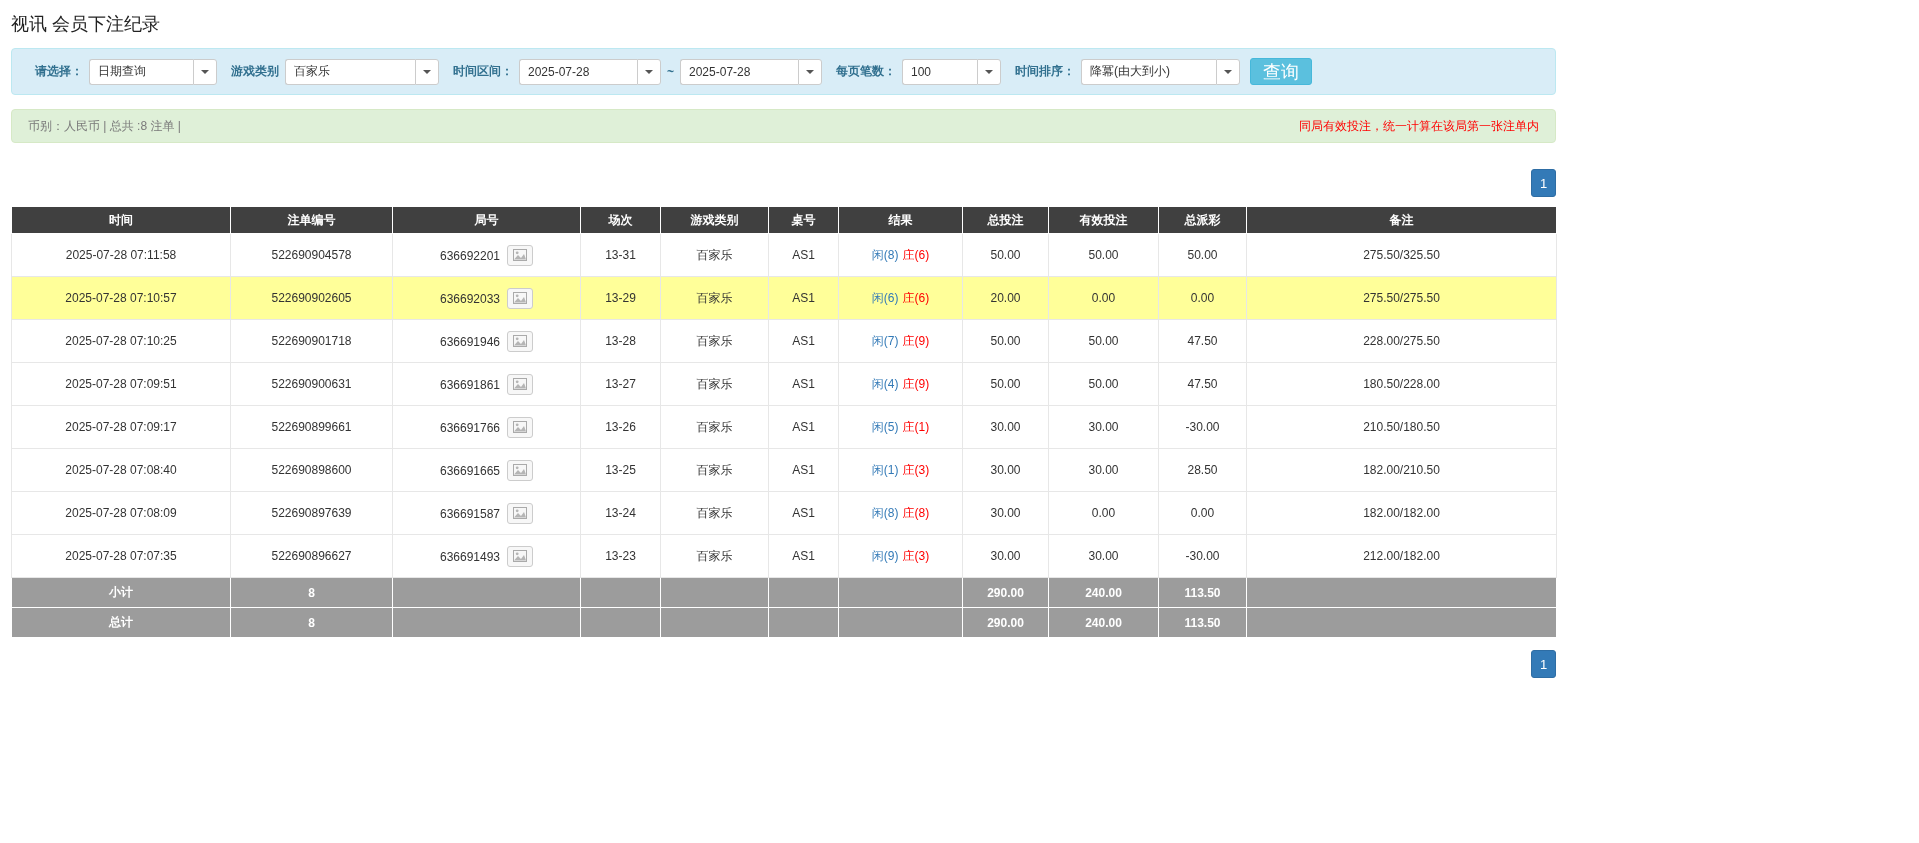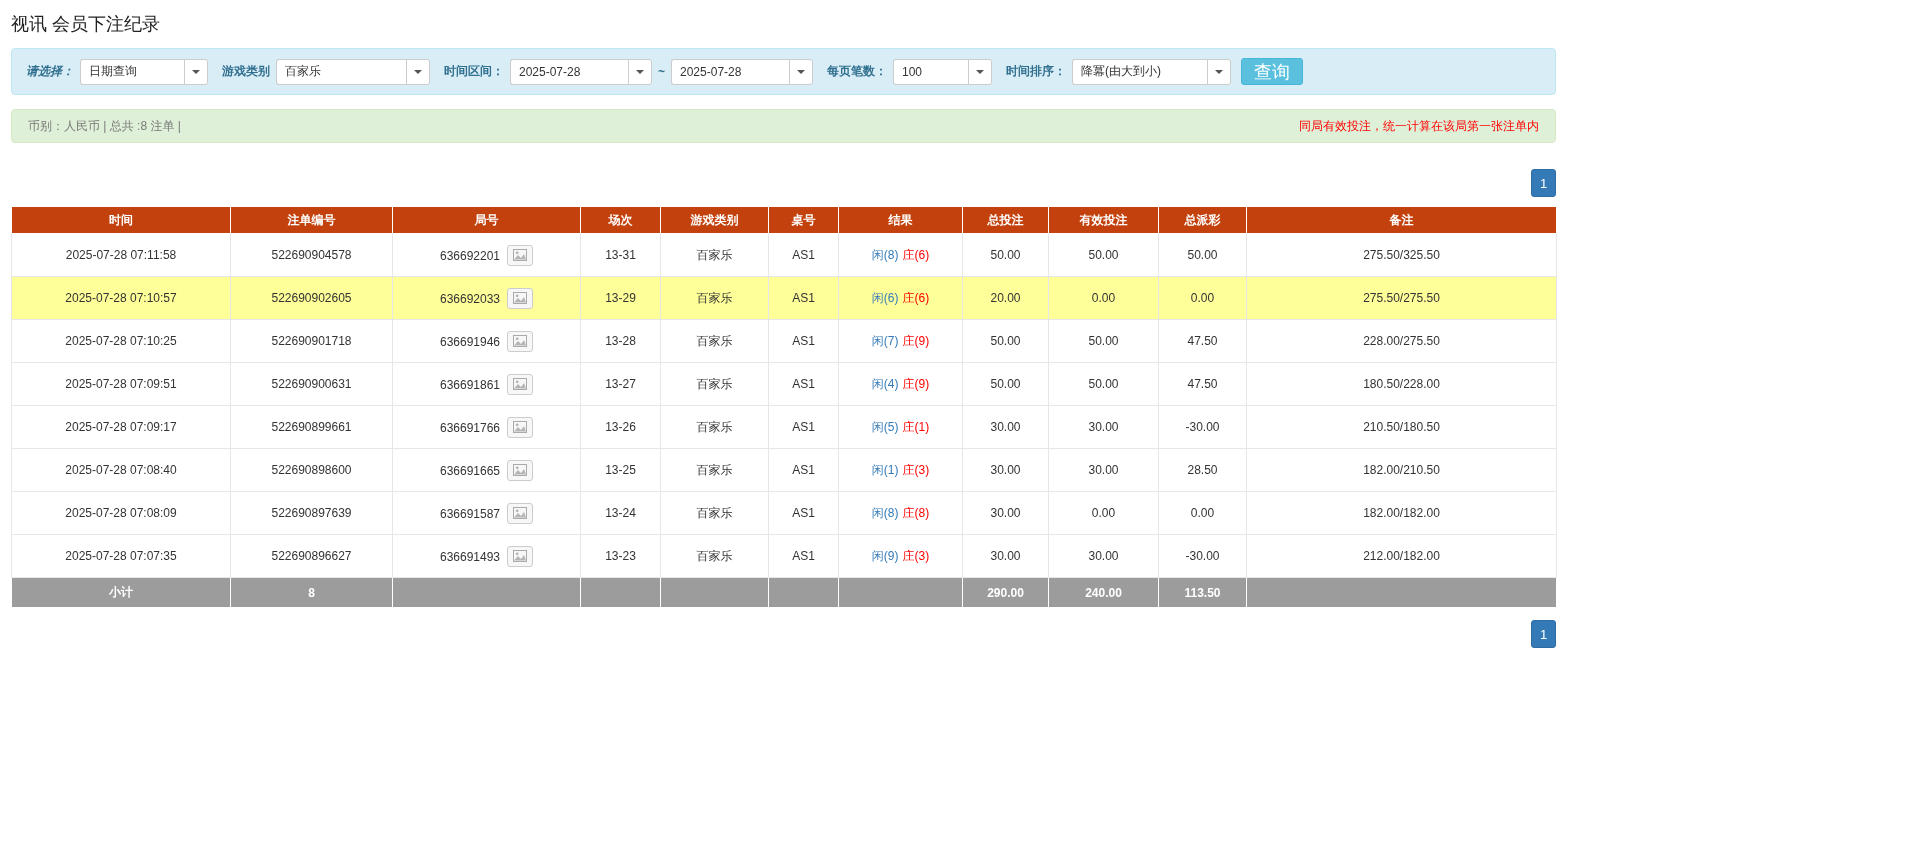--- a/index.html
+++ b/index.html
@@ -27,21 +27,21 @@
     display:flex;
     align-items:center;
     height:47px;
   }
   .flabel {
     color:#31708f;
     font-weight:bold;
     margin:0 6px 0 14px;
     white-space:nowrap;
   }
-  .flabel.first { margin-left:0;font-style:italic; }
+  .flabel.first { margin-left:9px; }
   .combo { display:inline-flex; height:26px; }
   .combo-text {
     background:#fff;
     border:1px solid #ccc;
     border-right:none;
     border-radius:3px 0 0 3px;
     padding:0 8px;
     display:flex;
     align-items:center;
     font-size:12px;
@@ -115,21 +115,21 @@
   }
 
   
   table.records {
     width:100%;
     border-collapse:collapse;
     table-layout:fixed;
     font-size:12px;
   }
   table.records thead th {
-    background:#c2410c;
+    background:#404040;
     color:#fff;
     font-weight:bold;
     height:27px;
     border:1px solid #fff;
     text-align:center;
     padding:0 20px;
   }
   table.records tbody td {
     background:#fff;
     border:1px solid #e7e7e7;
@@ -455,20 +455,33 @@
         <td></td>
         <td></td>
         <td></td>
         <td></td>
         <td></td>
         <td>290.00</td>
         <td>240.00</td>
         <td>113.50</td>
         <td></td>
       </tr>
+      <tr>
+        <td>总计</td>
+        <td>8</td>
+        <td></td>
+        <td></td>
+        <td></td>
+        <td></td>
+        <td></td>
+        <td>290.00</td>
+        <td>240.00</td>
+        <td>113.50</td>
+        <td></td>
+      </tr>
     </tfoot>
   </table>
 
   <div class="pager-row bottom">
     <button class="page-btn">1</button>
   </div>
 
 </div>
 
 </body></html>

